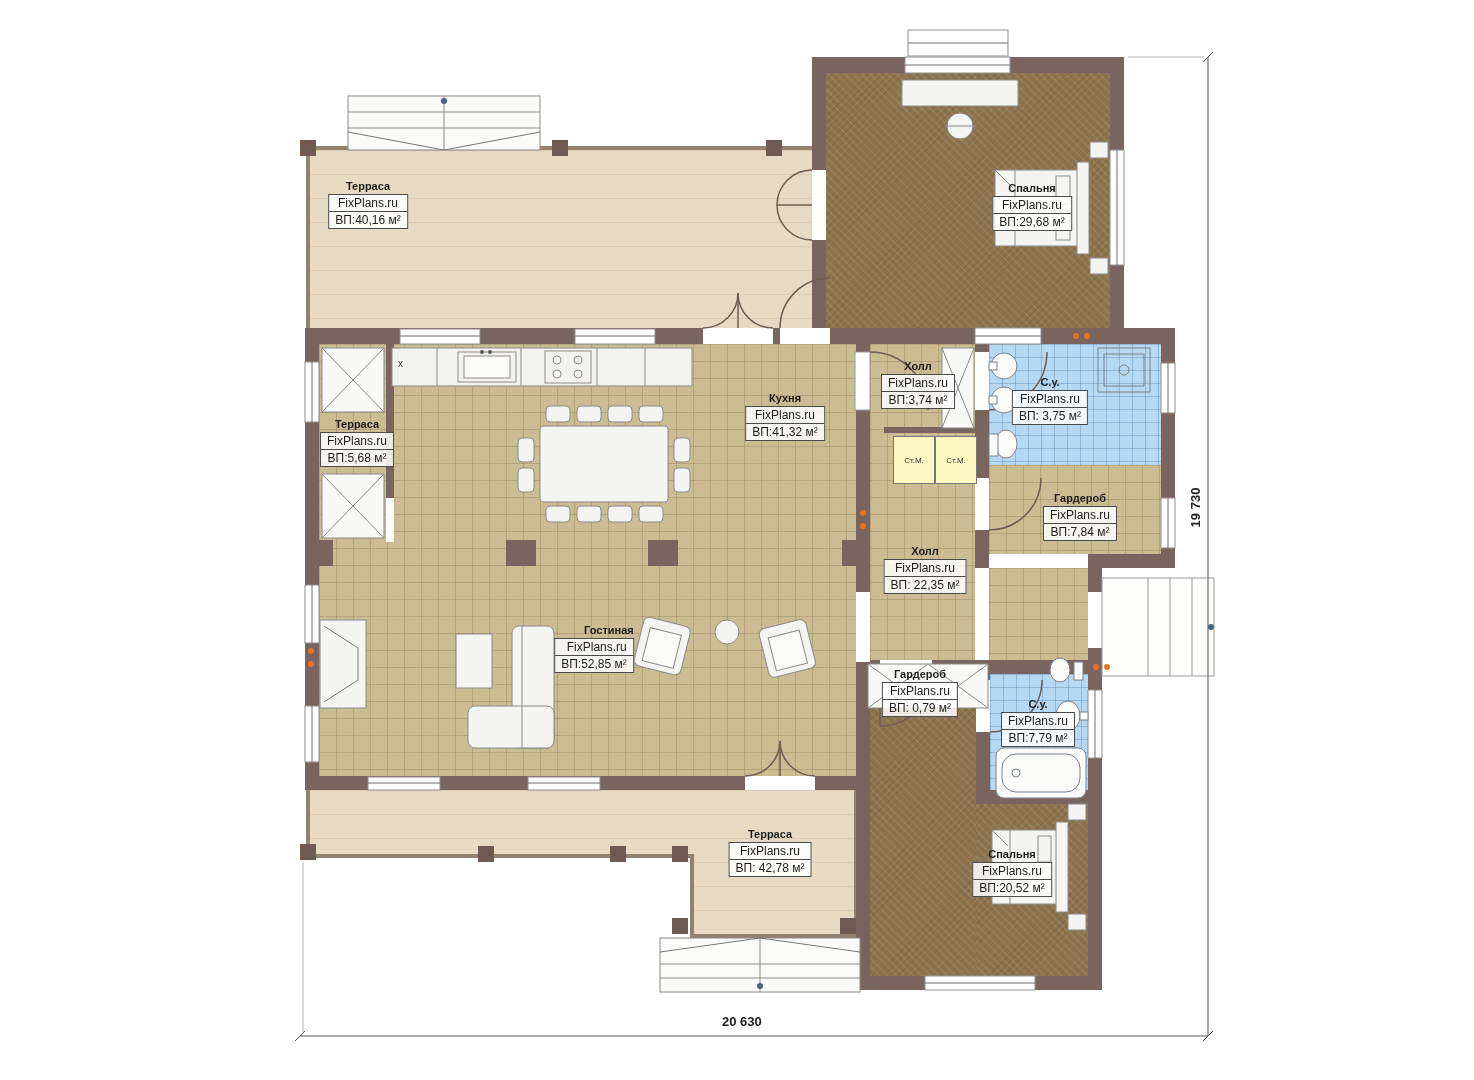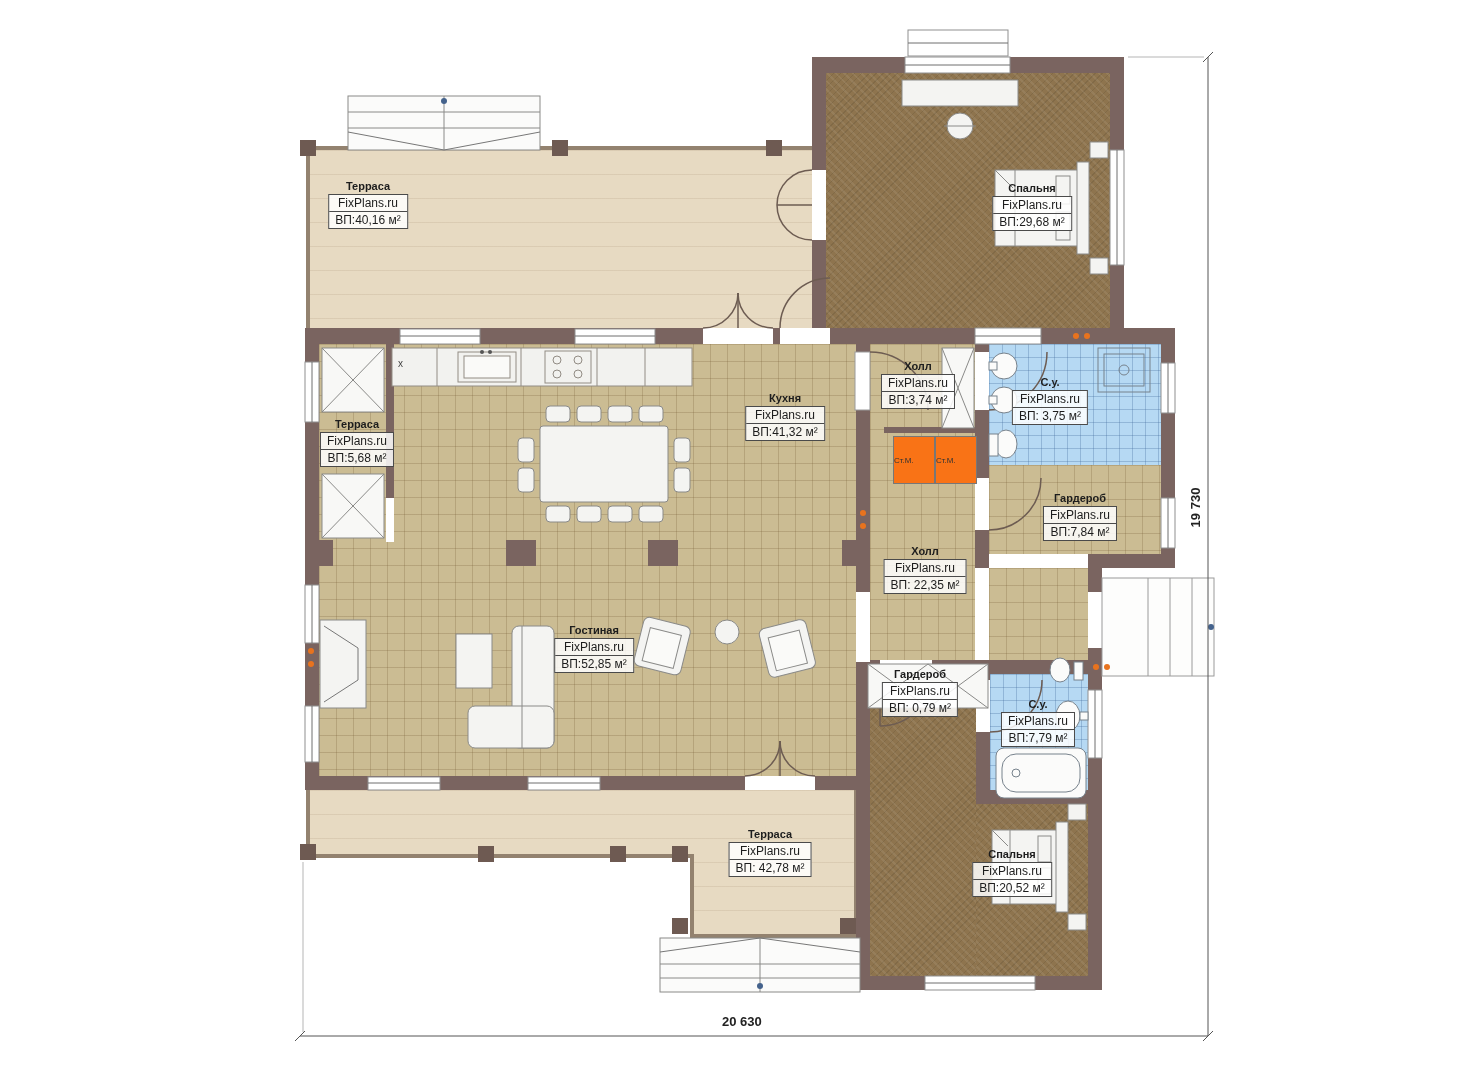--- a/index.html
+++ b/index.html
@@ -28,22 +28,22 @@
       repeating-linear-gradient(-45deg, rgba(0,0,0,.09) 0 1px, transparent 1px 5px);}
 
   svg.overlay{position:absolute;left:0;top:0;z-index:30;}
 
   .room-label{position:absolute;z-index:40;transform:translateX(-50%);text-align:center;color:#1d1d1d;}
   .rl-name{font-size:11px;font-weight:bold;margin-bottom:2px;white-space:nowrap;}
   .rl-box{display:inline-block;border:1px solid #4a4a4a;background:rgba(255,255,255,.85);}
   .rl-row{font-size:12px;padding:1px 6px;white-space:nowrap;}
   .rl-row + .rl-row{border-top:1px solid #4a4a4a;}
 
-  .washer{position:absolute;z-index:35;background:#f97316;border:1px solid #777;
-    display:flex;align-items:center;font-size:8px;color:#333;}
+  .washer{position:absolute;z-index:35;background:#fef9c3;border:1px solid #777;
+    display:flex;align-items:center;justify-content:center;font-size:8px;color:#333;}
 
   .kmark{position:absolute;z-index:35;font-size:10px;color:#444;}
 
   .dim-label{position:absolute;z-index:40;font-size:13px;font-weight:bold;color:#222;white-space:nowrap;}
   .dim-label.vert{transform:rotate(-90deg);transform-origin:center;}
 </style>
 </head>
 <body>
 
 <div id="plan">
@@ -395,21 +395,21 @@
   </div>
 
   <div class="room-label" style="left:925px;top:545px;">
     <div class="rl-name">Холл</div>
     <div class="rl-box">
       <div class="rl-row">FixPlans.ru</div>
       <div class="rl-row">ВП: 22,35 м²</div>
     </div>
   </div>
 
-  <div class="room-label" style="left:594px;top:624px;">
+  <div class="room-label" style="left:594px;top:624px;text-align:right;">
     <div class="rl-name">Гостиная</div>
     <div class="rl-box">
       <div class="rl-row">FixPlans.ru</div>
       <div class="rl-row">ВП:52,85 м²</div>
     </div>
   </div>
 
   <div class="room-label" style="left:920px;top:668px;">
     <div class="rl-name">Гардероб</div>
     <div class="rl-box">

